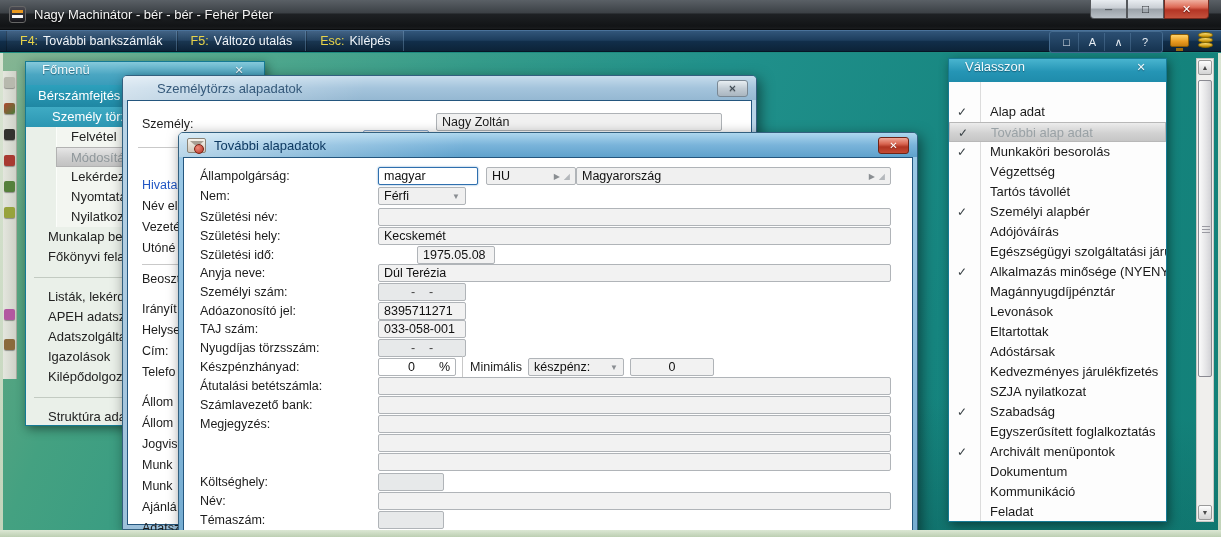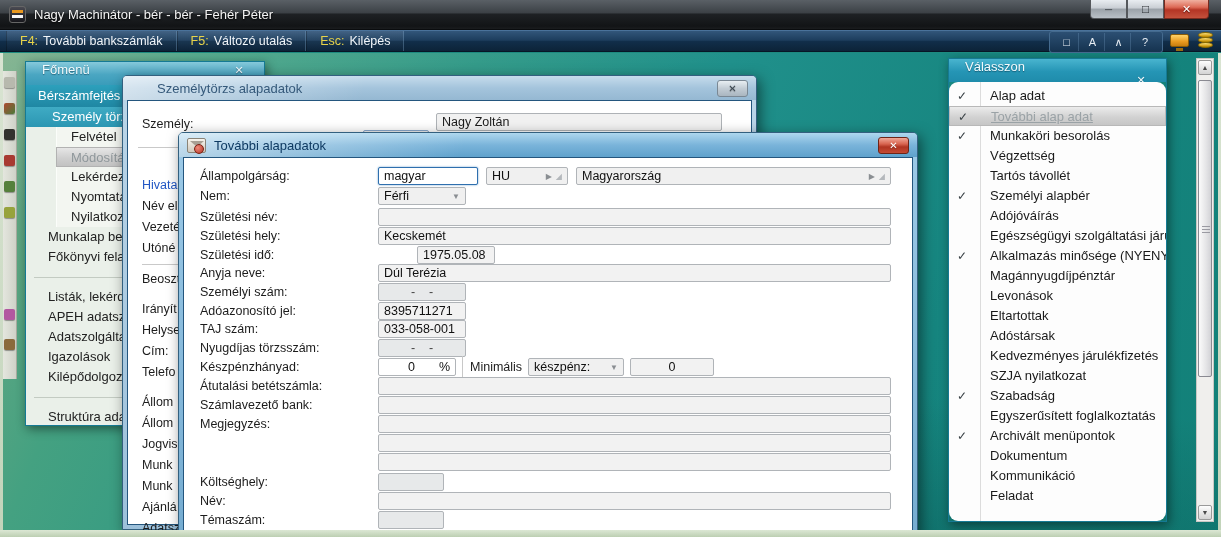--- a/index.html
+++ b/index.html
@@ -58,21 +58,21 @@
   
   .strip { position:absolute; left:3px; top:18px; width:14px; height:308px;
     background:linear-gradient(90deg,#e4e6de,#cfd2c8); border-right:1px solid #a8aca0; z-index:1; }
   .strip .ic { position:absolute; left:1px; width:11px; height:11px; border-radius:2px; box-shadow:0 1px 1px rgba(0,0,0,.35); }
 
   
   .tealwin { position:absolute; box-shadow:2px 3px 10px rgba(0,0,0,.45); border:1px solid #157a94; }
   .teal-title { height:23px; display:flex; align-items:flex-start; padding:0 16px; color:#f2fbfd; font-size:13px;
     text-shadow:0 1px 1px rgba(0,40,60,.5); }
   .t1 { background:linear-gradient(#86c9db,#4aa6c2 55%,#3a9cba); }
-  .t2 { background:linear-gradient(#49b4cf,#2595b5 55%,#1f8cab);flex-direction:column; }
+  .t2 { background:linear-gradient(#49b4cf,#2595b5 55%,#1f8cab); }
   .teal-x { margin-left:auto; width:18px; height:16px; display:flex; align-items:center; justify-content:center; color:#eef8fb; font-size:11px; }
   .teal-x::before{content:"\2715";}
 
   
   .fomenu-body { background:#eaf0e9; height:calc(100% - 23px); padding-top:0; font-size:13px; color:#222; }
   .m-row { height:20px; line-height:20px; padding-left:22px; white-space:nowrap; overflow:hidden; }
   .st-header { height:22px; line-height:22px; background:linear-gradient(#2da0bc,#1f87a3); color:#fff; padding-left:12px; }
   .st-subheader { background:linear-gradient(#3fabc4,#2b96b2); color:#fff; padding-left:26px; }
   .st-sub { margin-left:30px; padding-left:14px; background:#f3f6f1; border-left:1px solid #fbfdfa; }
   .st-sub.selected { background:linear-gradient(#e6e6e6,#cfcfcf 55%,#c2c2c2); color:#8f979b; border:1px solid #b2b2b2; border-left:1px solid #b2b2b2; }
@@ -126,27 +126,27 @@
     font-size:12.5px; color:#111; padding:0 5px; line-height:16px; display:flex; align-items:center; }
   .combo .tx { flex:1; }
   .arr-r::before { content:"\25B6"; font-size:8px; color:#8a8e92; }
   .arr-d::before { content:"\25BC"; font-size:8px; color:#8a8e92; }
   .grip::before { content:"\25E2"; font-size:8px; color:#b4b8bc; margin-left:4px; }
   .pct-box { display:flex; }
   .pct-box .v { flex:1; text-align:center; }
   .vdiv { position:absolute; width:1px; background:#c8c8c8; }
 
   
-  .val-body { background:#fdfdfd; height:calc(100% - 23px); position:relative; padding-top:4px;border-radius:9px; }
+  .val-body { background:#fdfdfd; height:calc(100% - 23px); position:relative; padding-top:20px; }
   .val-body::before { content:""; position:absolute; left:31px; top:0; bottom:0; width:1px; background:#dcdcdc; }
   .v-item { position:relative; height:20px; line-height:20px; font-size:13px; color:#1a1a1a; padding-left:41px; white-space:nowrap; overflow:hidden; }
   .v-item .check { position:absolute; left:8px; top:0; width:16px; color:#3c4448; font-size:12px; visibility:hidden; }
   .v-item.checked .check { visibility:visible; }
   .check::before { content:"\2713"; }
-  .v-item.selected { background:linear-gradient(#ececec,#d2d2d2 55%,#c6c6c6); border:1px solid #b8b8b8; color:#9aa2a6;text-decoration:underline; }
+  .v-item.selected { background:linear-gradient(#ececec,#d2d2d2 55%,#c6c6c6); border:1px solid #b8b8b8; color:#9aa2a6; }
 
   
   .sbar { position:absolute; width:18px; background:#f0efed; border:1px solid #c9c8c4; z-index:6; }
   .sb-btn { position:absolute; left:1px; width:14px; height:15px; border:1px solid #9a9a9a; border-radius:2px;
     background:linear-gradient(#fefefe,#e8e8e8 50%,#d4d4d4); display:flex; align-items:center; justify-content:center; color:#4a4a4a; font-size:7px; }
   .sb-thumb { position:absolute; left:1px; width:14px; border:1px solid #8a8a92; border-radius:2px;
     background:linear-gradient(90deg,#fbfbfb,#e4e4e6 60%,#d2d2d6); }
   .sb-thumb::after { content:""; position:absolute; left:3px; top:50%; width:8px; height:1px; background:#9a9aa2;
     box-shadow:0 3px 0 #9a9aa2, 0 -3px 0 #9a9aa2; }
 </style>
@@ -326,21 +326,21 @@
       <div class="aero-title">
         <span class="dlg-icon"></span>
         <span style="z-index:2;">További alapadatok</span>
         <span class="aero-x red"></span>
       </div>
       <div class="aero-body">
 
         <div class="drow" style="top:9px;">
           <span class="lbl d-lbl">Állampolgárság:</span>
           <input class="din focus" style="left: 194px; width: 100px;" value="magyar">
-          <div class="combo" style="left:302px; width:82px;">
+          <div class="combo" style="left:302px; width:90px;">
             <span class="tx">HU</span>
             <span class="arr-r"></span>
               <span class="grip"></span>
           </div>
           <div class="combo" style="left:392px; width:315px;">
             <span class="tx">Magyarország</span>
             <span class="arr-r"></span>
               <span class="grip"></span>
           </div>
         </div>

